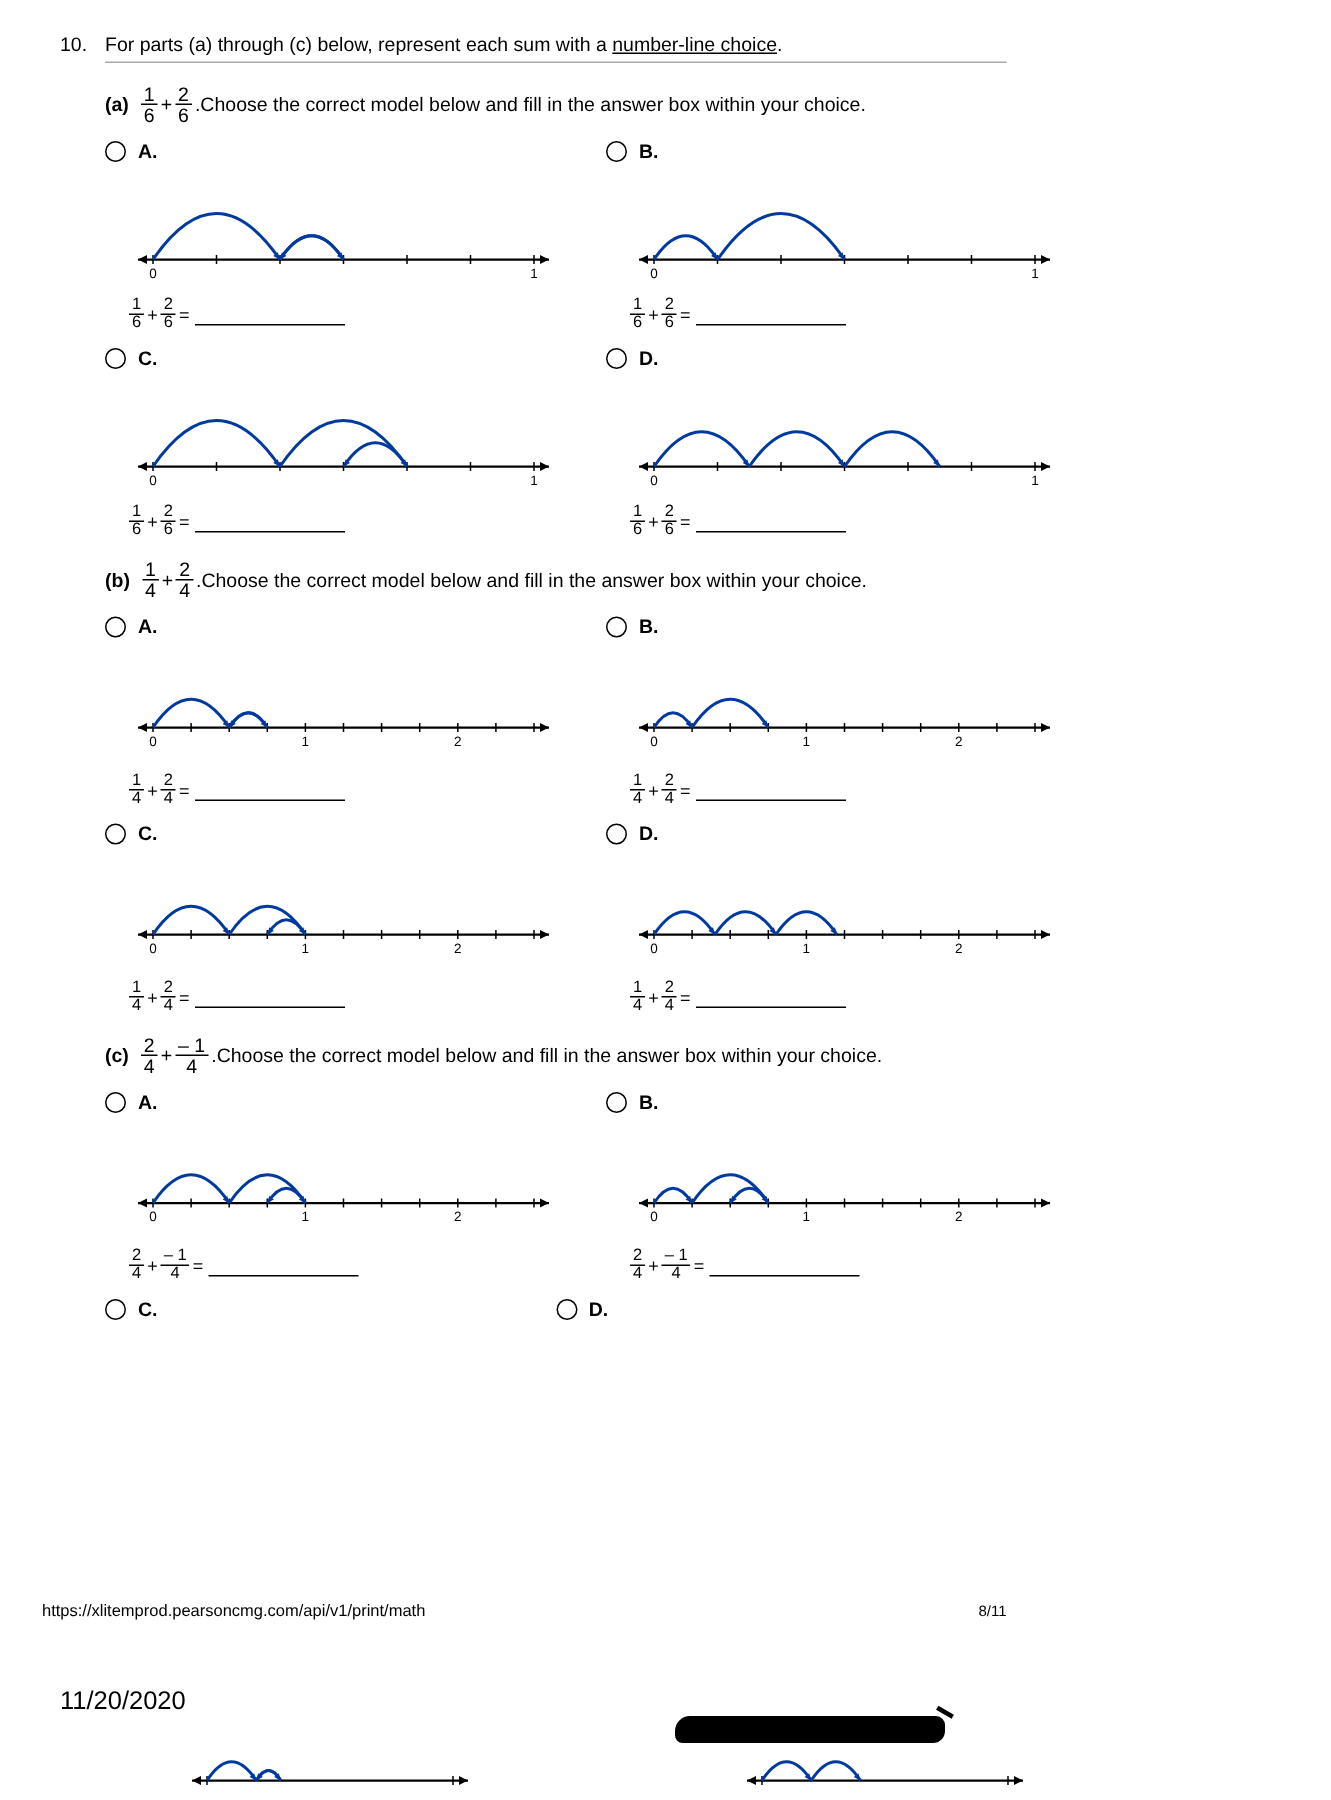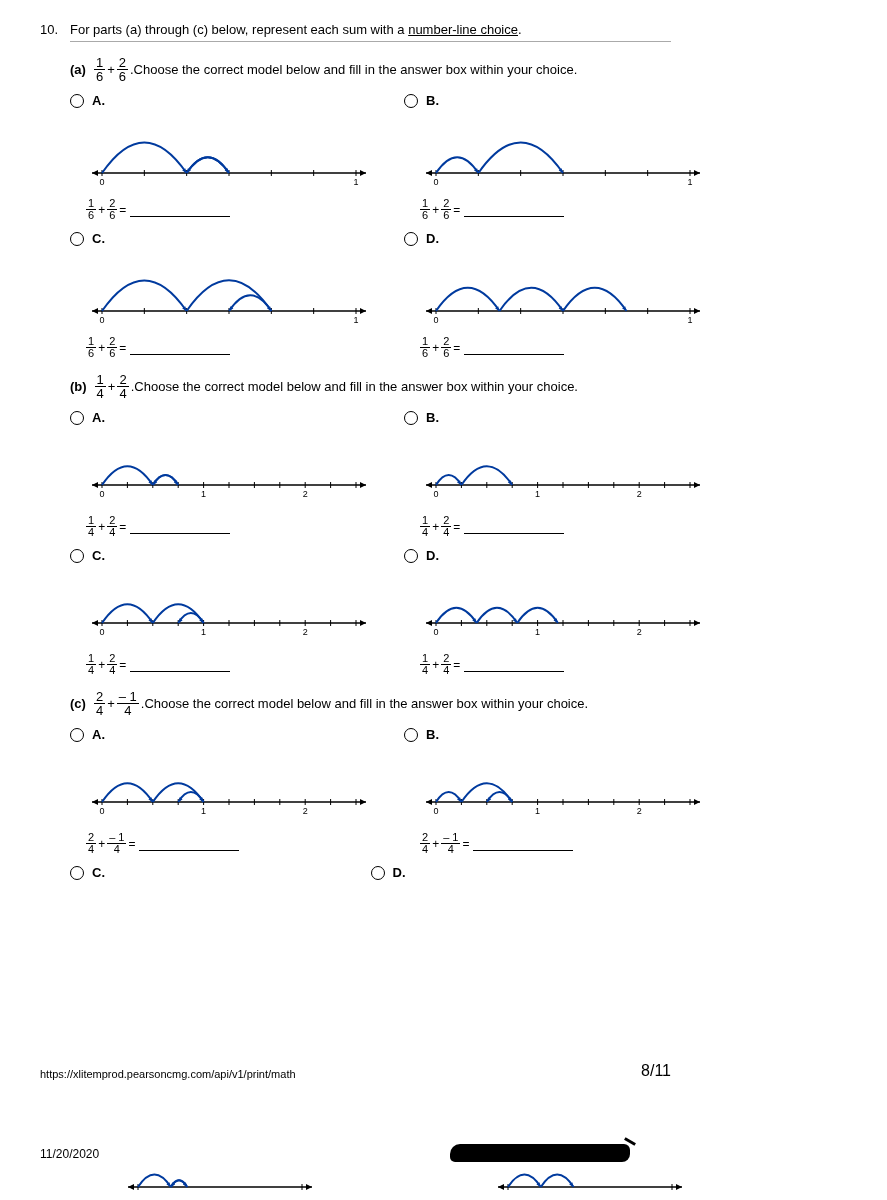--- a/index.html
+++ b/index.html
@@ -15,23 +15,23 @@
 .opts-wrap{margin-left:30px}
 .opt-row{display:flex;margin-top:10px}
 .opt{width:350px;padding-right:30px}
 .opt-head{display:flex;align-items:center;margin-bottom:8px}
 .radio{width:12px;height:12px;border:1px solid #000;border-radius:50%;margin-right:8px;flex-shrink:0}
 .opt-label{font-weight:bold}
 .num-line-box{height:80px;display:flex;align-items:center;margin-left:14px}
 .eq-line{display:flex;align-items:center;margin-left:14px;margin-top:2px;font-size:12px}
 .eq-line .frac{font-size:11px}
 .answer-box{display:inline-block;border-bottom:1px solid #000;width:100px;height:14px;margin-left:4px}
-.footer-url{position:absolute;bottom:120px;left:40px;font-size:11px}
-.footer-page{position:absolute;bottom:120px;right:40px;font-size:16px}
-.footer-date{position:absolute;bottom:39px;left:40px;font-size:12px}
+.footer-url{position:absolute;bottom:120px;left:28px;font-size:11px}
+.footer-page{position:absolute;bottom:120px;right:40px;font-size:10px}
+.footer-date{position:absolute;bottom:56px;left:40px;font-size:17px}
 .scribble{position:absolute;bottom:38px;left:450px;width:180px;height:18px;background:#000;border-radius:10px 6px 8px 5px}
 .scribble:before{content:"";position:absolute;right:-6px;top:-4px;width:12px;height:3px;background:#000;transform:rotate(30deg)}
 hr.thin{border:none;border-top:1px solid #aaa;margin:4px 0 0 0}
 .under{text-decoration:underline}
 </style>
 </head>
 <body>
 
 <div class="page">
   <div class="qrow">

